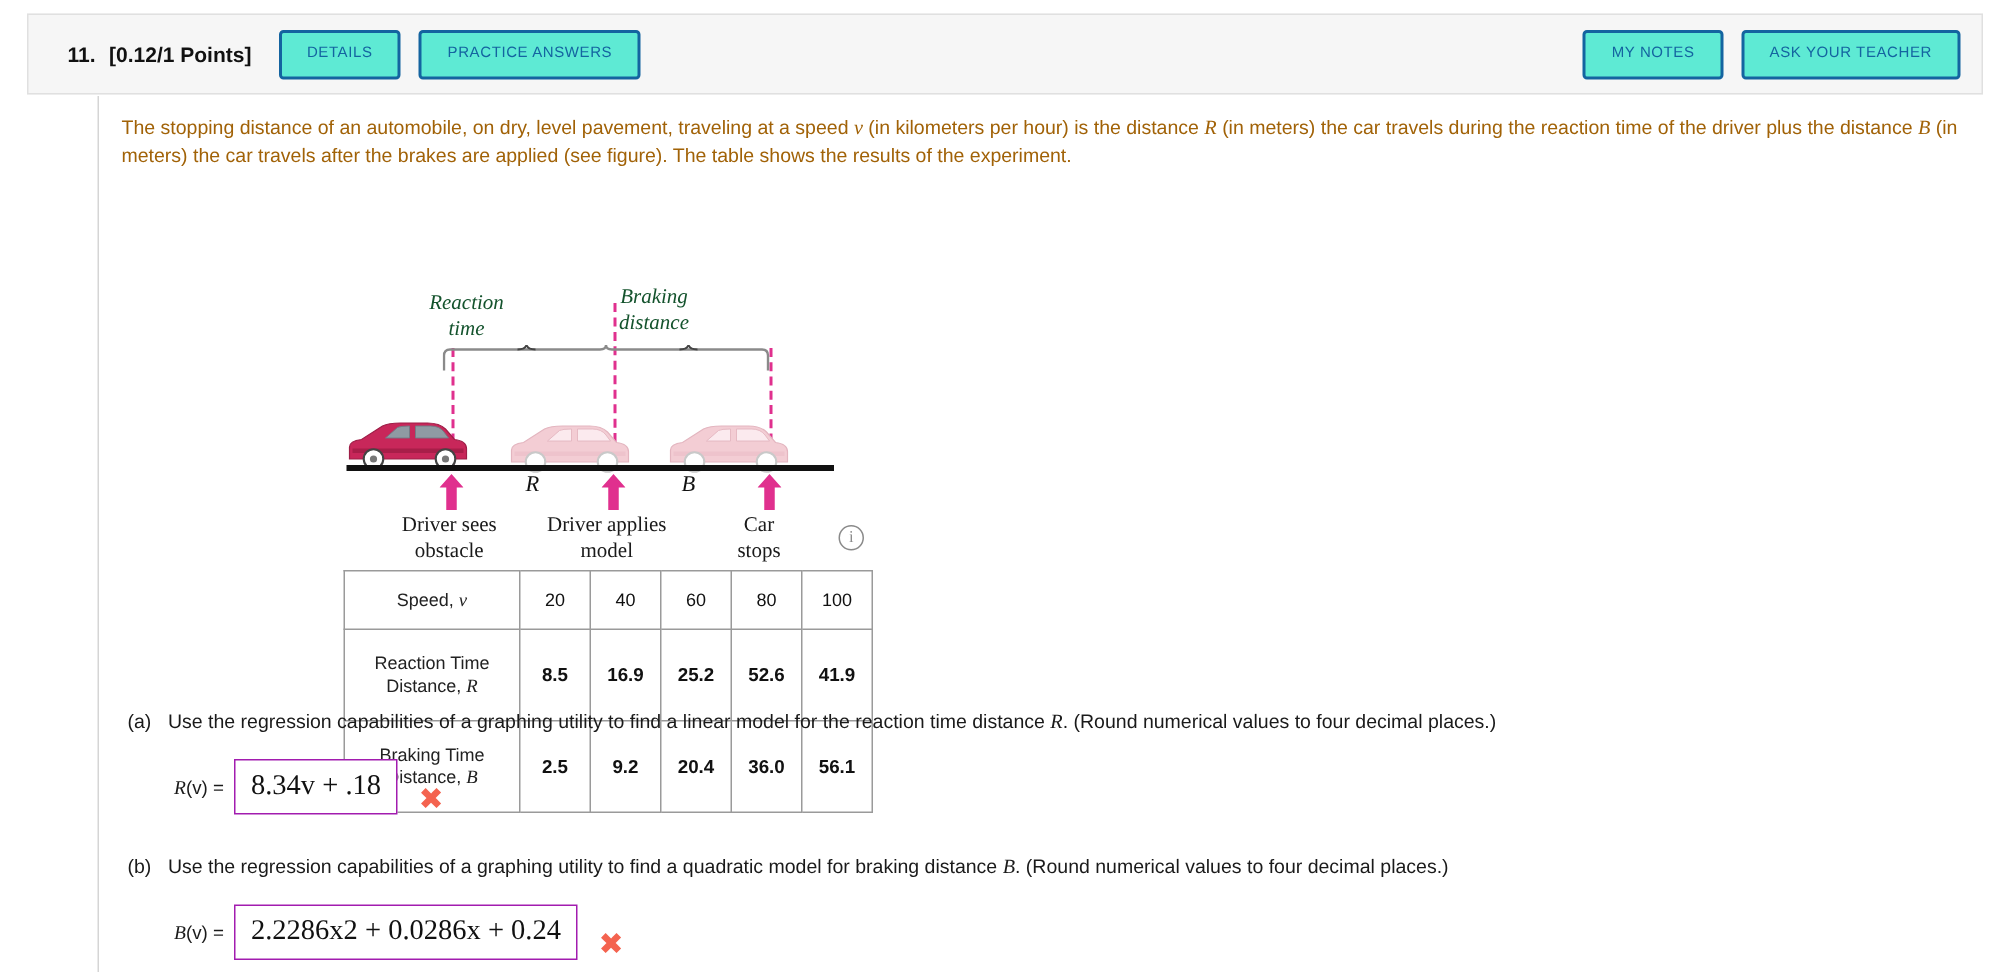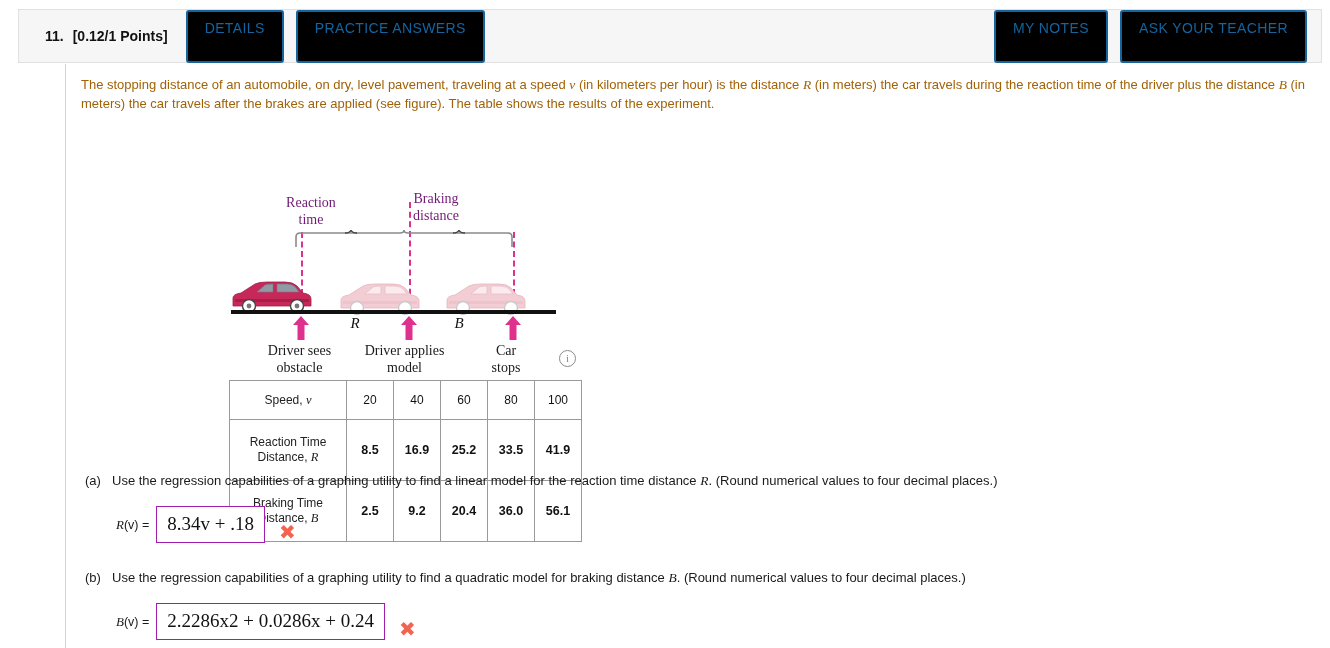--- a/index.html
+++ b/index.html
@@ -41,26 +41,26 @@
   }
   #points-label {
     font-weight: bold;
     font-size: 14px;
     color: #111;
     margin-right: 18px;
     white-space: nowrap;
   }
   .hdr-btn {
     border: 2px solid #1464a0;
-    background: #000000;
+    background: #5eead4;
     color: #1464a0;
     font-family: "Liberation Sans", sans-serif;
-    font-size: 14px;
+    font-size: 10px;
     letter-spacing: .4px;
-    padding: 9px 17px 26px 17px;
+    padding: 9px 17px 10px 17px;
     border-radius: 3px;
     margin-right: 12px;
     cursor: pointer;
     white-space: nowrap;
     line-height: 1;
   }
   .hdr-spacer { flex: 1 1 auto; }
   .hdr-right { display: flex; align-items: center; }
   .hdr-right .hdr-btn:last-child { margin-right: 2px; }
 
@@ -93,21 +93,22 @@
     width: 365px;
     height: 180px;
     font-family: "Liberation Serif", serif;
     color: #111;
   }
   .fig-toplabel {
     position: absolute;
     text-align: center;
     font-size: 14px;
     line-height: 17px;
-    color: #701a75;
+    color: #14532d;
+    font-style: italic;
   }
   #label-reaction { left: 35px;  top: 4px;  width: 110px; }
   #label-braking  { left: 160px; top: 0;  width: 110px; }
 
   .dashline {
     position: absolute;
     width: 0;
     border-left: 2px dashed #e0308e;
   }
   #dash-left   { left: 80px;  top: 42px; height: 82px; }
@@ -375,21 +376,21 @@
       <td class="numcell">100</td>
     </tr>
     <tr class="datarow">
       <td class="rowhead">
         <div>Reaction Time</div>
         <div><span>Distance, </span><span class="tvar">R</span></div>
       </td>
       <td class="numcell">8.5</td>
       <td class="numcell">16.9</td>
       <td class="numcell">25.2</td>
-      <td class="numcell">33.5</td>
+      <td class="numcell">52.6</td>
       <td class="numcell">41.9</td>
     </tr>
     <tr class="datarow">
       <td class="rowhead">
         <div>Braking Time</div>
         <div><span>Distance, </span><span class="tvar">B</span></div>
       </td>
       <td class="numcell">2.5</td>
       <td class="numcell">9.2</td>
       <td class="numcell">20.4</td>

